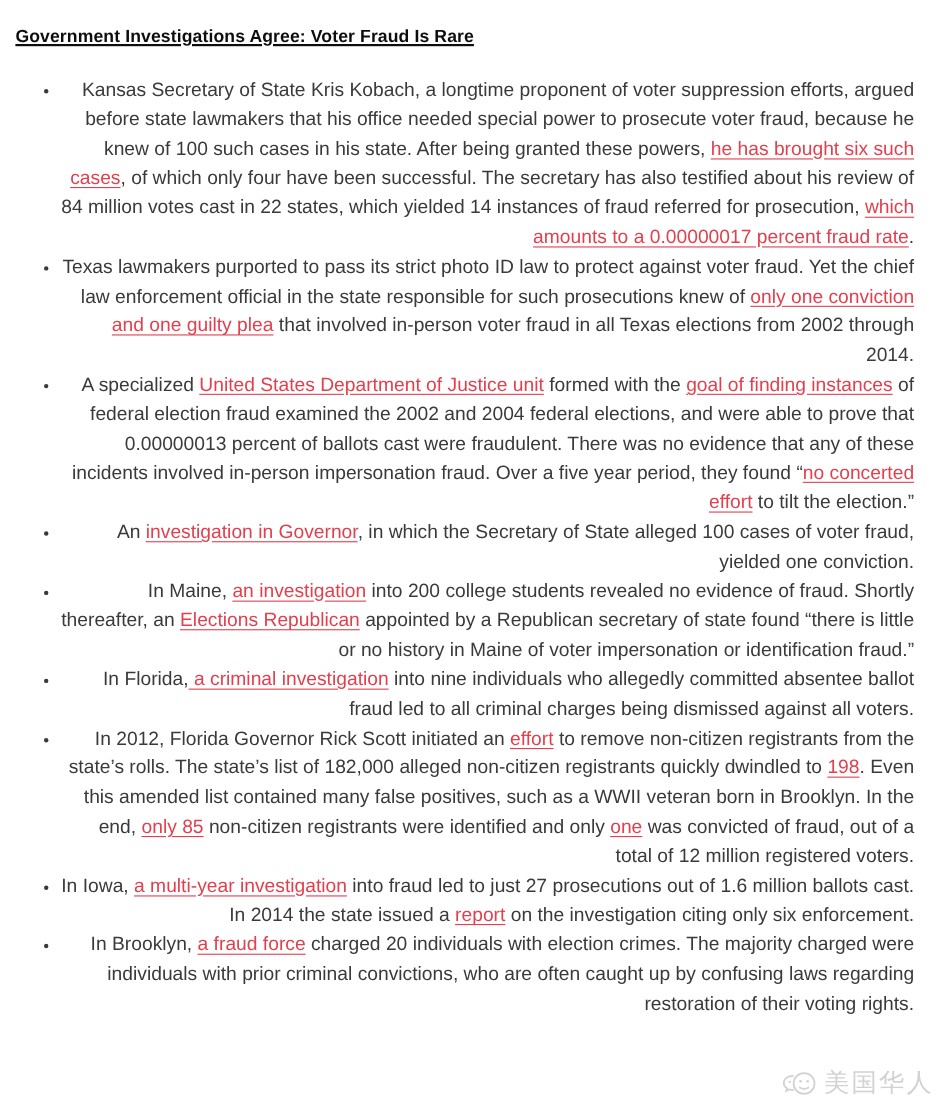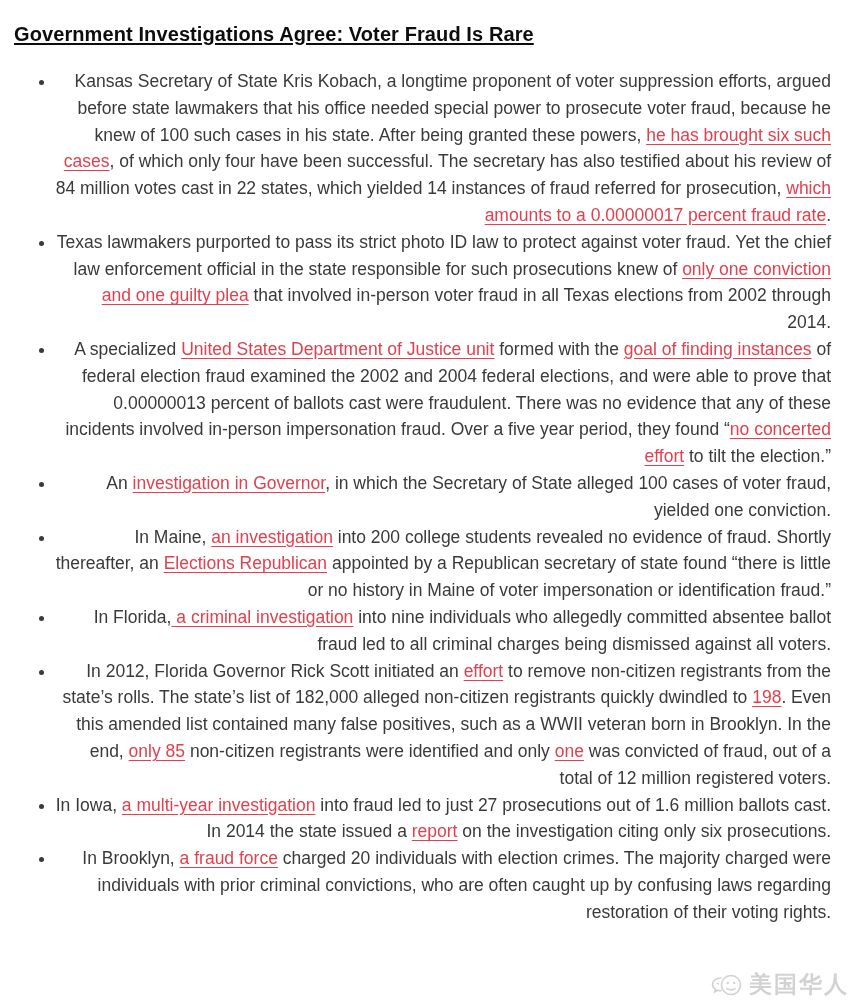--- a/index.html
+++ b/index.html
@@ -19,21 +19,21 @@
     font-family: "Liberation Sans", sans-serif;
     color: var(--body-color);
   }
   .doc {
     position: relative;
     width: 100%;
     height: 100%;
   }
   h1.doc-title {
     margin: 22px 26px 0 14px;
-    font-size: 20px;
+    font-size: 16px;
     line-height: 24px;
     font-weight: bold;
     color: var(--heading-color);
     text-decoration: underline;
     text-decoration-thickness: 2px;
     text-underline-offset: 2px;
     letter-spacing: 0.1px;
   }
   ul.bullet-list {
     margin: 22px 26px 0 14px;
@@ -67,40 +67,40 @@
     align-items: center;
     gap: 5px;
     color: var(--watermark-color);
     user-select: none;
     pointer-events: none;
   }
   .watermark .wm-icon { display: inline-flex; }
   .watermark .wm-text {
     font-size: 23px;
     letter-spacing: 2px;
-    font-weight: bold;
+    font-weight: normal;
     font-family: "DejaVu Sans", sans-serif;
   }
 </style>
 </head>
 <body>
 
 <main class="doc">
 
   <h1 class="doc-title">Government Investigations Agree: Voter Fraud Is Rare</h1>
 
   <ul class="bullet-list" id="bullet-list">
       <li><span>Kansas Secretary of State Kris Kobach, a longtime proponent of voter suppression efforts, argued before state lawmakers that his office needed special power to prosecute voter fraud, because he knew of 100 such cases in his state. After being granted these powers, </span><a href="#">he has brought six such cases</a><span>, of which only four have been successful. The secretary has also testified about his review of 84 million votes cast in 22 states, which yielded 14 instances of fraud referred for prosecution, </span><a href="#">which amounts to a 0.00000017 percent fraud rate</a><span>.</span></li>
       <li><span>Texas lawmakers purported to pass its strict photo ID law to protect against voter fraud. Yet the chief law enforcement official in the state responsible for such prosecutions knew of </span><a href="#">only one conviction and one guilty plea</a><span> that involved in-person voter fraud in all Texas elections from 2002 through 2014.</span></li>
       <li><span>A specialized </span><a href="#">United States Department of Justice unit</a><span> formed with the </span><a href="#">goal of finding instances</a><span> of federal election fraud examined the 2002 and 2004 federal elections, and were able to prove that 0.00000013 percent of ballots cast were fraudulent. There was no evidence that any of these incidents involved in-person impersonation fraud. Over a five year period, they found “</span><a href="#">no concerted effort</a><span> to tilt the election.”</span></li>
       <li><span>An </span><a href="#">investigation in Governor</a><span>, in which the Secretary of State alleged 100 cases of voter fraud, yielded one conviction.</span></li>
       <li><span>In Maine, </span><a href="#">an investigation</a><span> into 200 college students revealed no evidence of fraud. Shortly thereafter, an </span><a href="#">Elections Republican</a><span> appointed by a Republican secretary of state found “there is little or no history in Maine of voter impersonation or identification fraud.”</span></li>
       <li><span>In Florida,</span><a href="#"> a criminal investigation</a><span> into nine individuals who allegedly committed absentee ballot fraud led to all criminal charges being dismissed against all voters.</span></li>
       <li><span>In 2012, Florida Governor Rick Scott initiated an </span><a href="#">effort</a><span> to remove non-citizen registrants from the state’s rolls. The state’s list of 182,000 alleged non-citizen registrants quickly dwindled to </span><a href="#">198</a><span>. Even this amended list contained many false positives, such as a WWII veteran born in Brooklyn. In the end, </span><a href="#">only 85</a><span> non-citizen registrants were identified and only </span><a href="#">one</a><span> was convicted of fraud, out of a total of 12 million registered voters.</span></li>
-      <li><span>In Iowa, </span><a href="#">a multi-year investigation</a><span> into fraud led to just 27 prosecutions out of 1.6 million ballots cast. In 2014 the state issued a </span><a href="#">report</a><span> on the investigation citing only six prosecutions.</span></li>
+      <li><span>In Iowa, </span><a href="#">a multi-year investigation</a><span> into fraud led to just 27 prosecutions out of 1.6 million ballots cast. In 2014 the state issued a </span><a href="#">report</a><span> on the investigation citing only six enforcement.</span></li>
       <li><span>In Brooklyn, </span><a href="#">a fraud force</a><span> charged 20 individuals with election crimes. The majority charged were individuals with prior criminal convictions, who are often caught up by confusing laws regarding restoration of their voting rights.</span></li>
     </ul>
 
   <div class="watermark">
     <span class="wm-icon">
       <svg width="34" height="30" viewBox="0 0 34 30" fill="none" xmlns="http://www.w3.org/2000/svg">
 
         <path d="M11 8 C6 8 2.5 11 2.5 14.5 C2.5 16.5 3.7 18.2 5.5 19.3 L4.8 21.8 L7.6 20.3 C8.6 20.6 9.8 20.8 11 20.8" stroke="#d2d2d2" stroke-width="1.6" stroke-linecap="round" fill="none"></path>
         <circle cx="8" cy="13.5" r="1.1" fill="#d2d2d2"></circle>
 

